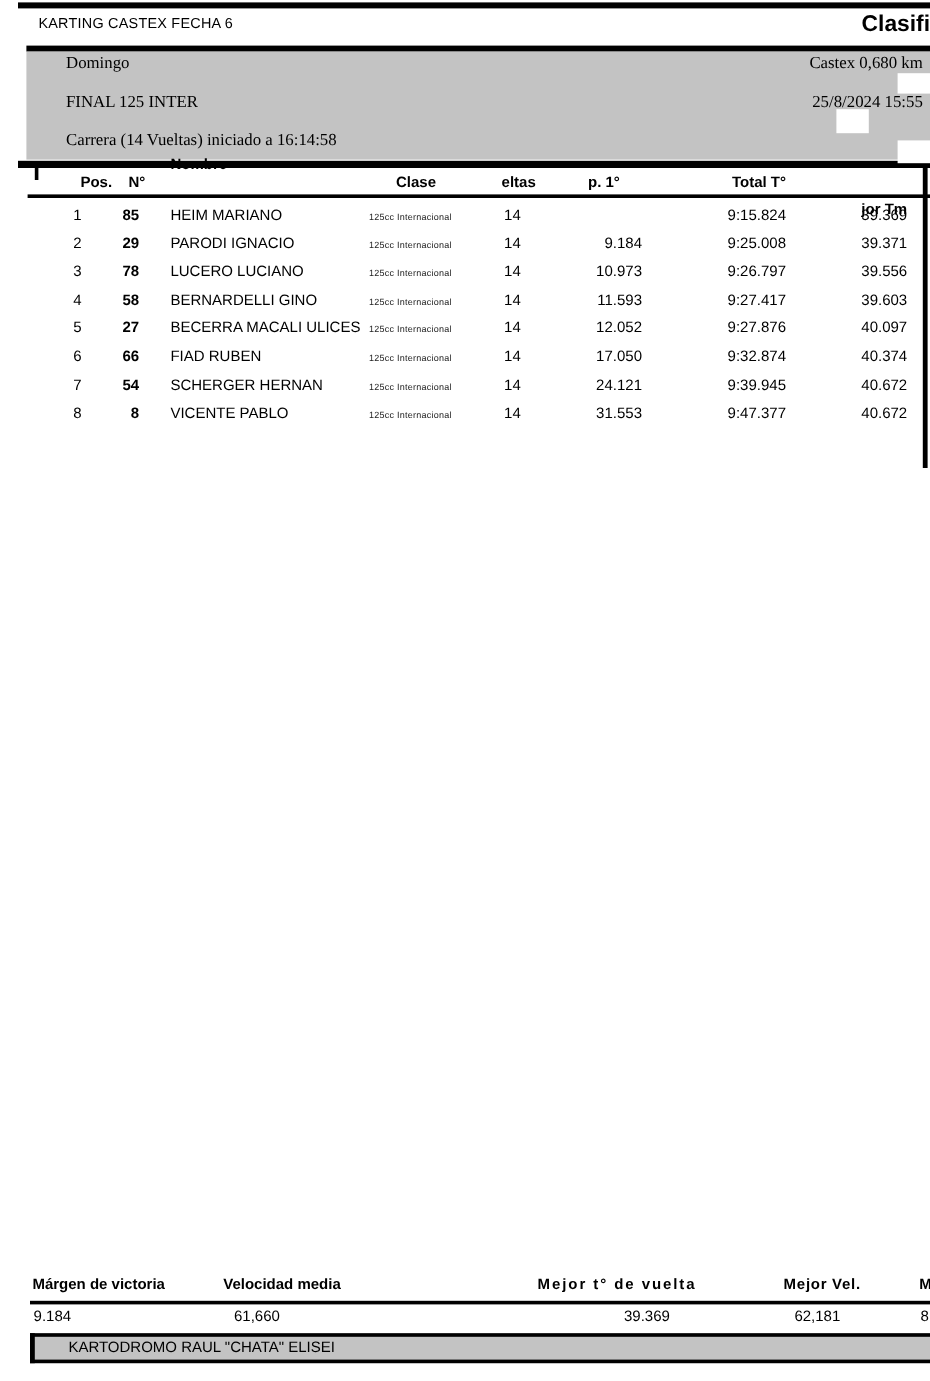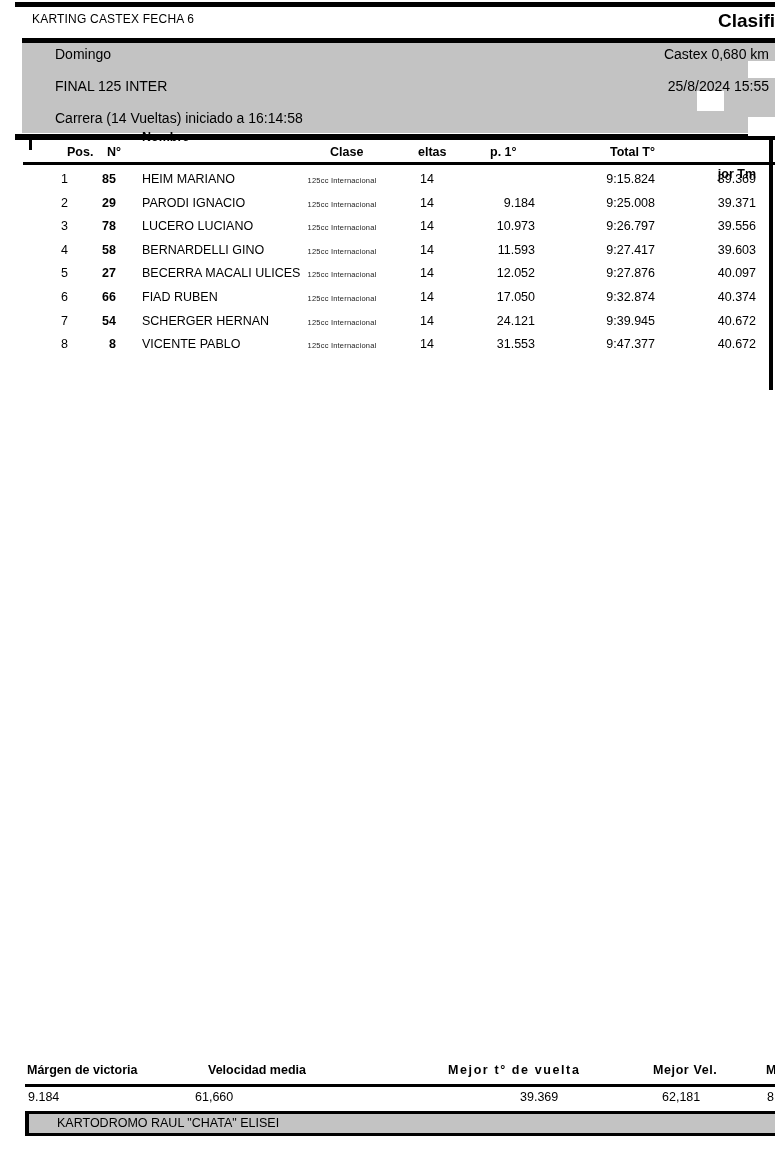--- a/index.html
+++ b/index.html
@@ -7,21 +7,21 @@
     position:relative;width:775px;height:1151px;background:#ffffff;
     overflow:hidden;font-family:"Liberation Sans",sans-serif;color:#000;
     margin:0 auto;
   }
   .abs{position:absolute;}
   .bar{position:absolute;background:#000;}
   
   .title-left{left:32px;top:12px;font-size:12px;letter-spacing:.2px;}
   .title-right{left:718px;top:10px;width:57px;font-size:19px;font-weight:bold;overflow:hidden;white-space:nowrap;}
   .info-box{left:22px;top:43px;width:753px;height:90px;background:#c3c3c3;}
-  .info-line{position:absolute;font-size:14px;white-space:nowrap;}
+  .info-line{position:absolute;font-size:14px;white-space:nowrap;font-family:Liberation Serif, serif;}
   .il-left{left:33px;}
   .il-right{right:6px;text-align:right;}
   .patch{position:absolute;background:#fff;z-index:5;}
   
   .th{position:absolute;font-size:12.5px;font-weight:bold;white-space:nowrap;}
   .rows{position:absolute;left:0;top:168px;width:775px;}
   .trow{position:relative;height:23.6px;}
   .cell{position:absolute;top:4px;font-size:12.5px;white-space:nowrap;}
   .c-pos  {left:20px; width:48px; text-align:right;}
   .c-num  {left:70px; width:46px; text-align:right;font-weight:bold;}
@@ -154,21 +154,21 @@
       <span class="cell c-name">VICENTE PABLO</span>
       <span class="cell c-clase">125cc Internacional</span>
       <span class="cell c-laps">14</span>
       <span class="cell c-gap">31.553</span>
       <span class="cell c-total">9:47.377</span>
       <span class="cell c-best">40.672</span>
     </div>
     </div>
 
   <div class="sh" style="left:27px;">Márgen de victoria</div>
-  <div class="sh" style="left:208px;text-align:right;">Velocidad media</div>
+  <div class="sh" style="left:186px;text-align:right;">Velocidad media</div>
   <div class="sh spaced" style="left:448px;">Mejor t° de vuelta</div>
   <div class="sh spaced-sm" style="left:653px;">Mejor Vel.</div>
   <div class="sh" style="left:766px;">M</div>
   <div class="bar" style="left:25px;right:0;top:1084px;height:3px;"></div>
   <div class="sv" style="left:28px;">9.184</div>
   <div class="sv" style="left:195px;">61,660</div>
   <div class="sv" style="left:520px;">39.369</div>
   <div class="sv" style="left:662px;">62,181</div>
   <div class="sv" style="left:767px;">8</div>
 

